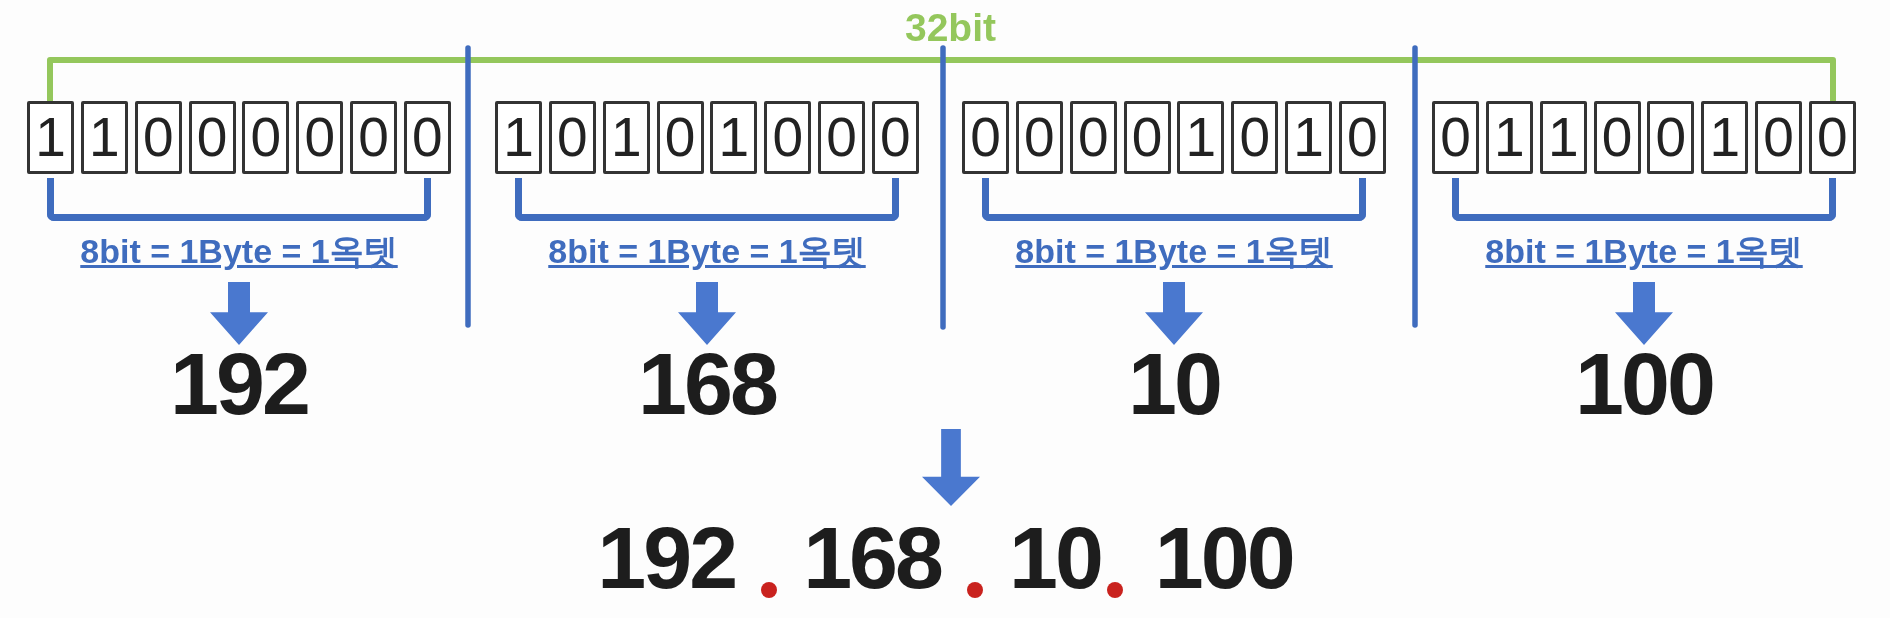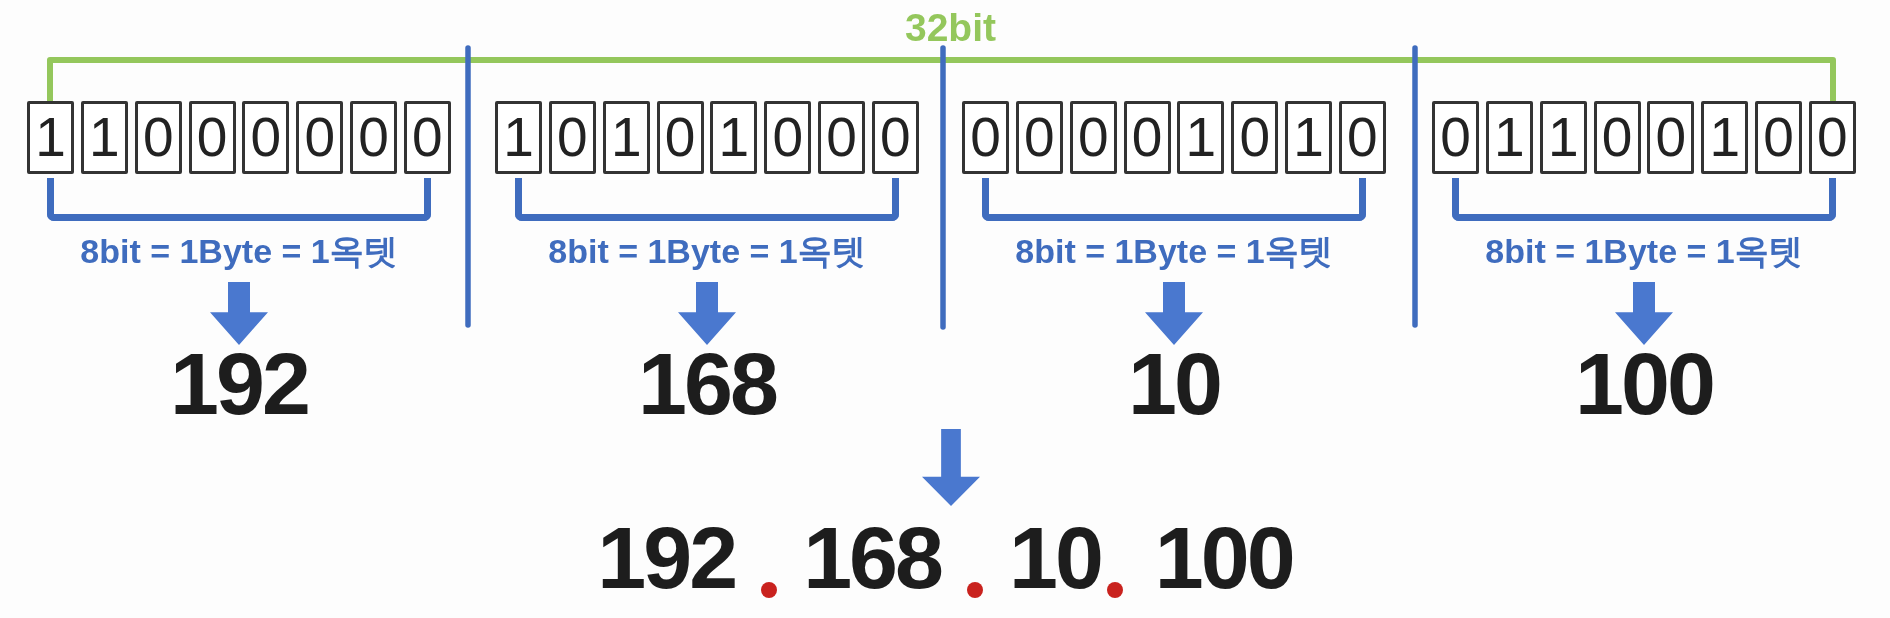--- a/index.html
+++ b/index.html
@@ -48,21 +48,21 @@
     border-left:7px solid var(--blue);
     border-right:7px solid var(--blue);
     border-bottom:7px solid var(--blue);
     border-bottom-left-radius:7px;
     border-bottom-right-radius:7px;
   }
   .byte-label{
     position:absolute;top:128px;left:0;right:0;
     text-align:center;
     font-size:34px;font-weight:700;color:var(--blue);
-    letter-spacing:0;white-space:nowrap;
+    letter-spacing:0;white-space:nowrap;text-decoration:underline;
   }
   .down-arrow{
     position:absolute;top:181px;left:50%;margin-left:-29px;
     width:58px;height:63px;
     background:var(--arrow-blue);
     clip-path:polygon(31% 0,69% 0,69% 48%,100% 48%,50% 100%,0 48%,31% 48%);
   }
   .decimal{
     position:absolute;top:239px;left:0;right:0;
     text-align:center;

